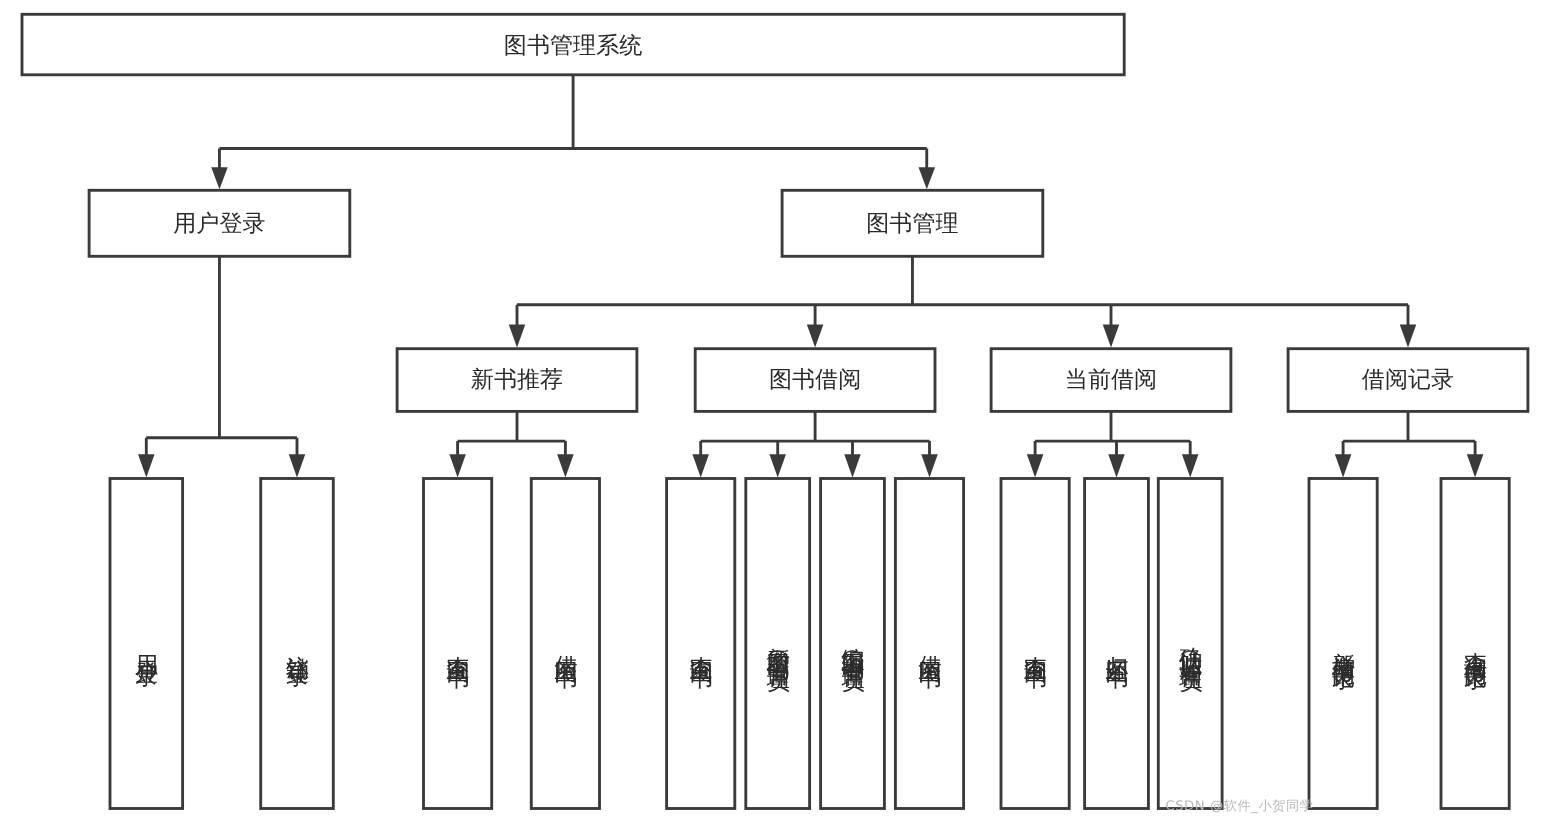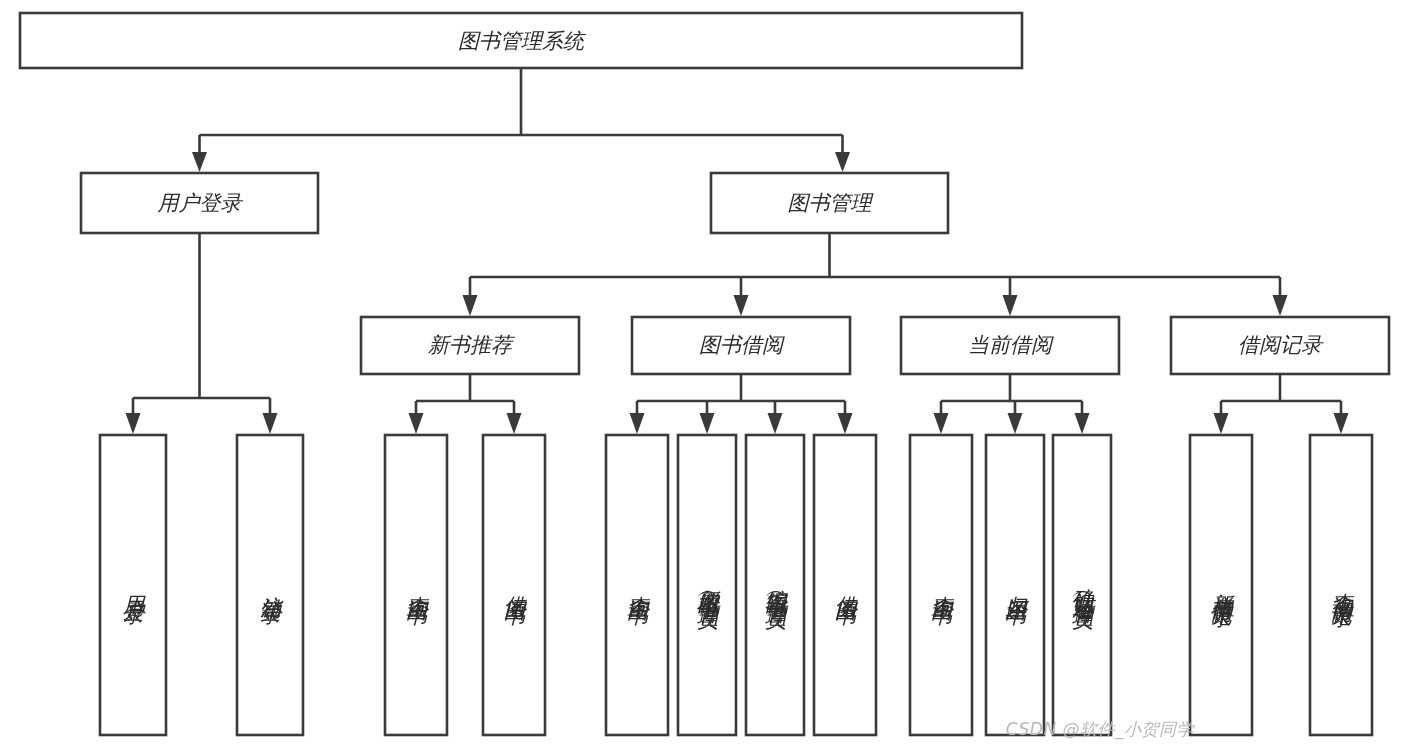--- a/index.html
+++ b/index.html
@@ -11,21 +11,20 @@
     width: 1405px;
     height: 747px;
     font-family: "DejaVu Sans", "Liberation Sans", sans-serif;
     overflow: hidden;
   }
   #diagram-root {
     position: relative;
     width: 1202px;
     height: 747px;
     background: #ffffff;
-    font-style: italic;
   }
   svg.flow {
     position: absolute;
     left: 0;
     top: 0;
     width: 1405px;
     height: 747px;
     display: block;
   }
   .node-box {
@@ -67,21 +66,21 @@
     letter-spacing: 3px;
     color: #2b2b2b;
     white-space: nowrap;
     text-align: center;
   }
   .watermark {
     position: absolute;
     right: 8px;
     bottom: 6px;
     font-family: "DejaVu Sans", "Liberation Sans", sans-serif;
-    font-size: 17px;
+    font-size: 12px;
     color: #b9b9b9;
     letter-spacing: 0.5px;
     white-space: nowrap;
     pointer-events: none;
   }
 </style>
 </head>
 <body>
 
 <div id="diagram-root">

